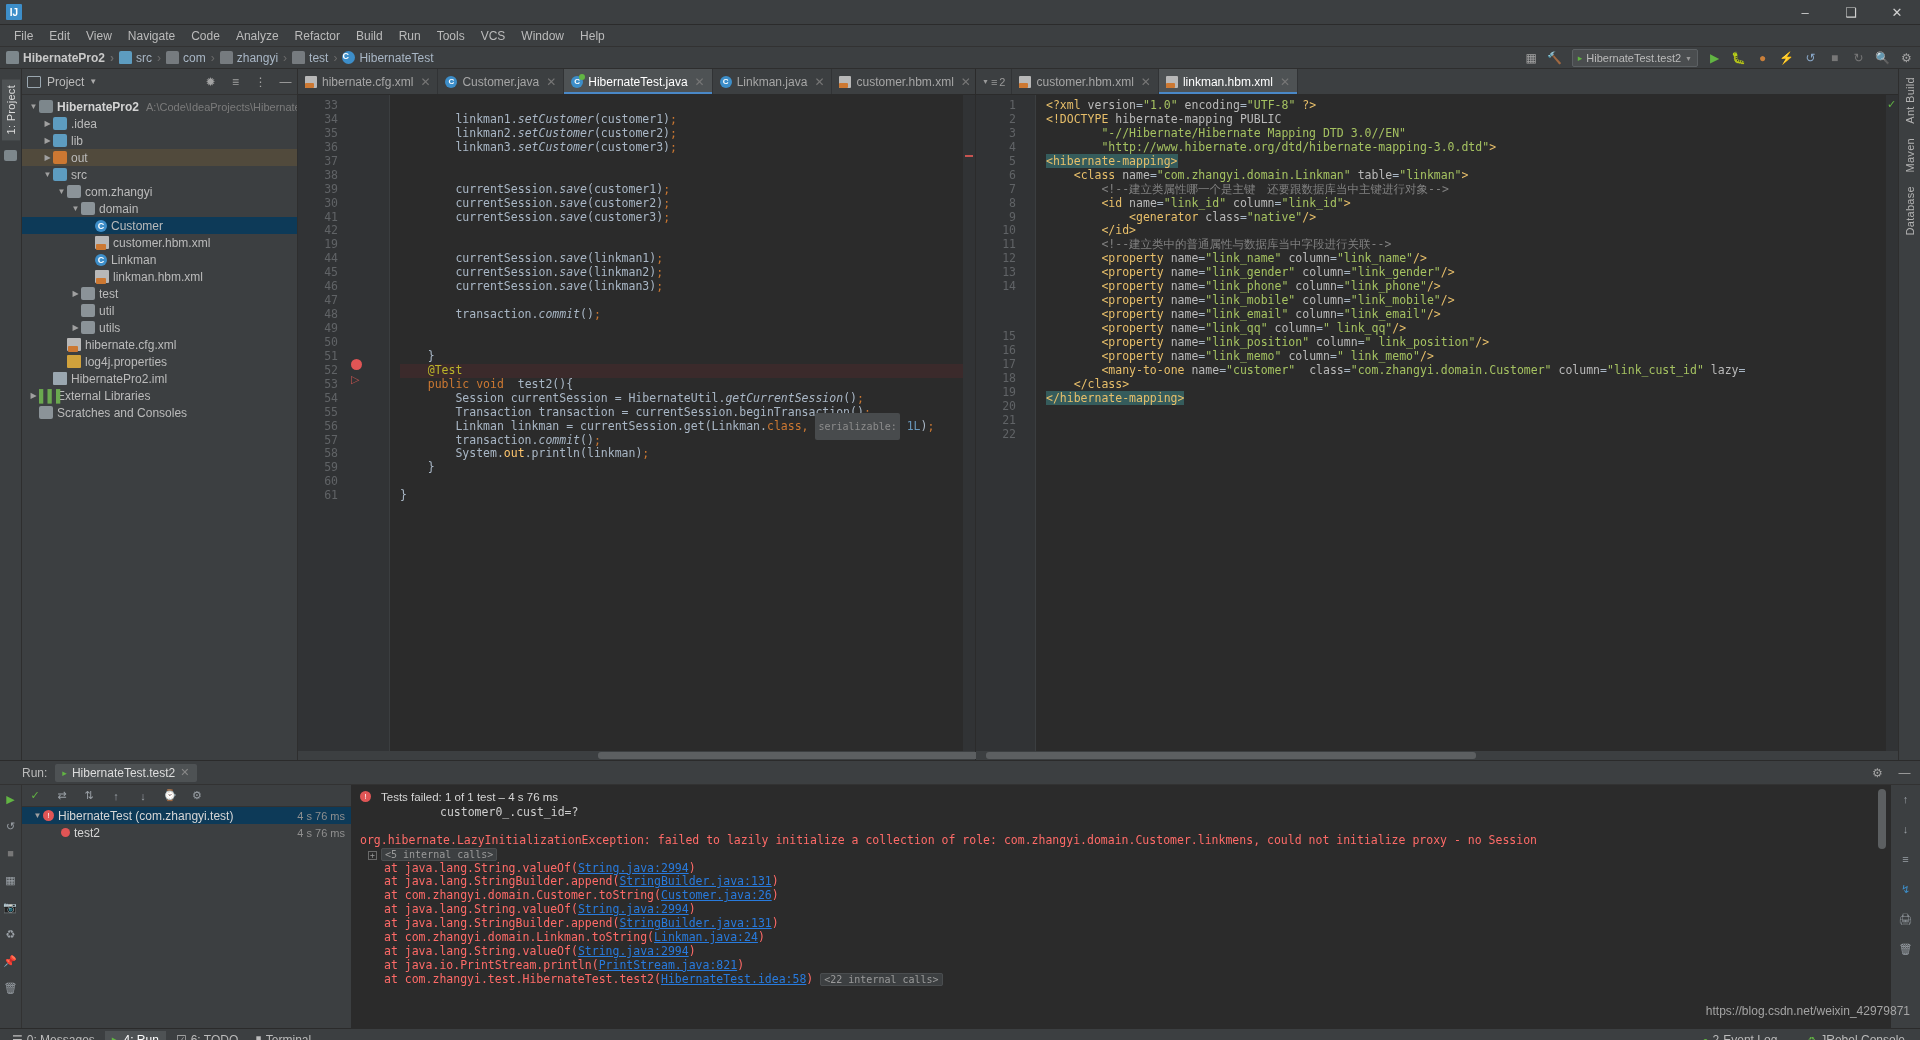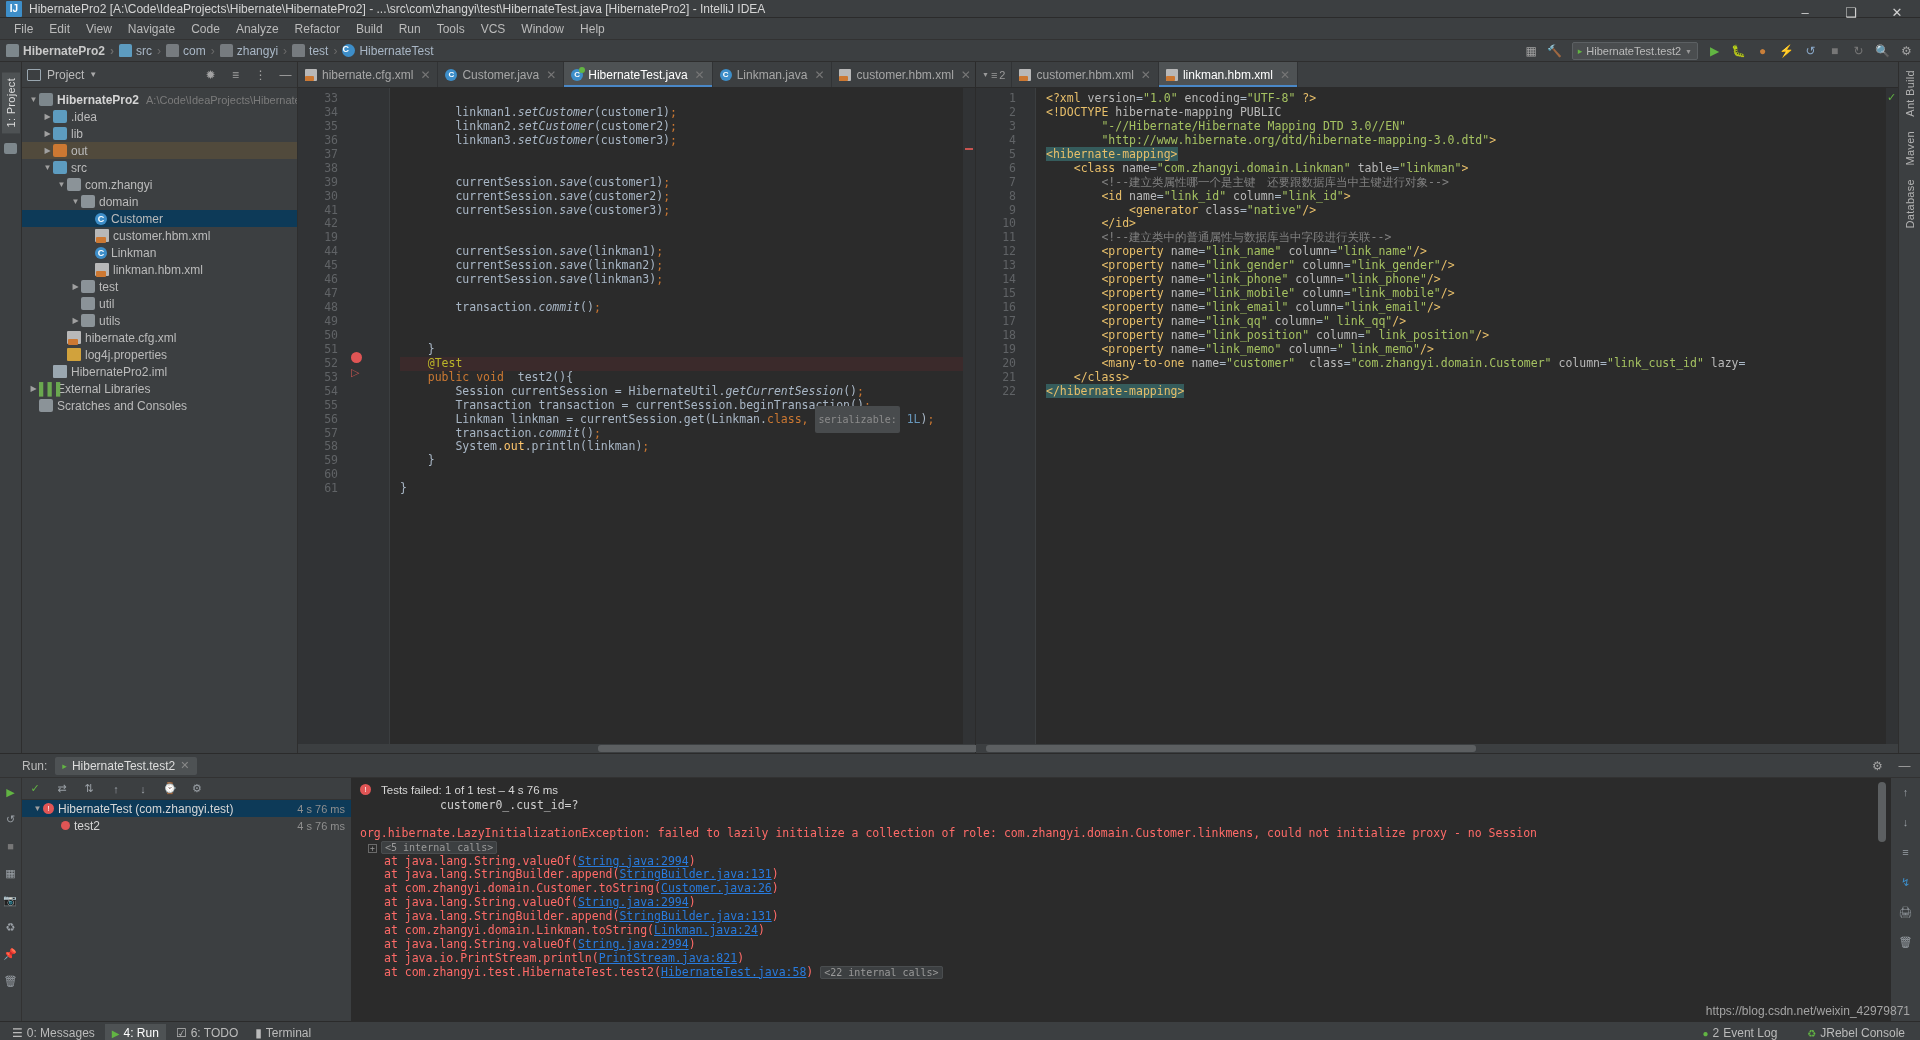--- a/index.html
+++ b/index.html
@@ -8,21 +8,21 @@
     background:#3c3f41;
     font-family:"Liberation Sans", sans-serif;
     font-size:12px;
     color:#bbbbbb;
     -webkit-font-smoothing:antialiased;
   }
   .mono{ font-family:"DejaVu Sans Mono","Liberation Mono", monospace; }
 
   
   #titlebar{
-    height:18px; background:#3c3f41; display:flex; align-items:center;
+    height:25px; background:#3c3f41; display:flex; align-items:center;
     border-bottom:1px solid #2b2b2b; position:relative;
   }
   #titlebar .logo{
     width:16px;height:16px;margin:0 7px 0 6px;background:#3d8ec9;
     border-radius:1px;display:flex;align-items:center;justify-content:center;
     color:#fff;font-size:10px;font-weight:bold;
   }
   #titlebar .ttl{ font-size:12px; color:#d5d5d5; white-space:nowrap;}
   #winbtns{ position:absolute; right:0; top:0; height:25px; display:flex;}
   #winbtns div{ width:46px;height:25px;display:flex;align-items:center;justify-content:center;
@@ -205,21 +205,20 @@
   #toolwinbar .right{ position:absolute; right:8px; display:flex; align-items:center; gap:16px;}
 
   #watermark{ position:absolute; right:10px; bottom:22px; color:#b9b9b9; font-size:12px;
     opacity:.85;}
 </style>
 </head>
 <body>
 
 <div id="titlebar">
   <div class="logo">IJ</div>
-  <div class="ttl">HibernatePro2 [A:\Code\IdeaProjects\Hibernate\HibernatePro2] - ...\src\com\zhangyi\test\HibernateTest.java [HibernatePro2] - IntelliJ IDEA</div>
   <div id="winbtns">
     <div>–</div>
     <div>❑</div>
     <div class="cl">✕</div>
   </div>
 </div>
 
 <div id="menubar">
   <span>File</span>
   <span>Edit</span>
@@ -528,21 +527,21 @@
             <div style="height: 13.95px;">5</div>
             <div style="height: 13.95px;">6</div>
             <div style="height: 13.95px;">7</div>
             <div style="height: 13.95px;">8</div>
             <div style="height: 13.95px;">9</div>
             <div style="height: 13.95px;">10</div>
             <div style="height: 13.95px;">11</div>
             <div style="height: 13.95px;">12</div>
             <div style="height: 13.95px;">13</div>
             <div style="height: 13.95px;">14</div>
-            <div style="height: 13.95px;">15</div>
+            <div style="height: 13.95px; margin-top: 36px;">15</div>
             <div style="height: 13.95px;">16</div>
             <div style="height: 13.95px;">17</div>
             <div style="height: 13.95px;">18</div>
             <div style="height: 13.95px;">19</div>
             <div style="height: 13.95px;">20</div>
             <div style="height: 13.95px;">21</div>
             <div style="height: 13.95px;">22</div>
           </div>
         <div class="foldcol"></div>
         <div class="codearea mono" id="code-right"><div class="codeline"><span class="tg">&lt;?xml</span> <span class="at">version</span>=<span class="av">"1.0"</span> <span class="at">encoding</span>=<span class="av">"UTF-8"</span> <span class="tg">?&gt;</span></div><div class="codeline"><span class="tg">&lt;!DOCTYPE</span> <span class="at">hibernate-mapping</span> <span class="at">PUBLIC</span></div><div class="codeline">        <span class="av">"-//Hibernate/Hibernate Mapping DTD 3.0//EN"</span></div><div class="codeline">        <span class="av">"http://www.hibernate.org/dtd/hibernate-mapping-3.0.dtd"</span><span class="tg">&gt;</span></div><div class="codeline"><span class="hlbox"><span class="tg">&lt;hibernate-mapping&gt;</span></span></div><div class="codeline">    <span class="tg">&lt;class</span> <span class="at">name</span>=<span class="av">"com.zhangyi.domain.Linkman"</span> <span class="at">table</span>=<span class="av">"linkman"</span><span class="tg">&gt;</span></div><div class="codeline">        <span class="c">&lt;!--建立类属性哪一个是主键　还要跟数据库当中主键进行对象--&gt;</span></div><div class="codeline">        <span class="tg">&lt;id</span> <span class="at">name</span>=<span class="av">"link_id"</span> <span class="at">column</span>=<span class="av">"link_id"</span><span class="tg">&gt;</span></div><div class="codeline">            <span class="tg">&lt;generator</span> <span class="at">class</span>=<span class="av">"native"</span><span class="tg">/&gt;</span></div><div class="codeline">        <span class="tg">&lt;/id&gt;</span></div><div class="codeline">        <span class="c">&lt;!--建立类中的普通属性与数据库当中字段进行关联--&gt;</span></div><div class="codeline">        <span class="tg">&lt;property</span> <span class="at">name</span>=<span class="av">"link_name"</span> <span class="at">column</span>=<span class="av">"link_name"</span><span class="tg">/&gt;</span></div><div class="codeline">        <span class="tg">&lt;property</span> <span class="at">name</span>=<span class="av">"link_gender"</span> <span class="at">column</span>=<span class="av">"link_gender"</span><span class="tg">/&gt;</span></div><div class="codeline">        <span class="tg">&lt;property</span> <span class="at">name</span>=<span class="av">"link_phone"</span> <span class="at">column</span>=<span class="av">"link_phone"</span><span class="tg">/&gt;</span></div><div class="codeline">        <span class="tg">&lt;property</span> <span class="at">name</span>=<span class="av">"link_mobile"</span> <span class="at">column</span>=<span class="av">"link_mobile"</span><span class="tg">/&gt;</span></div><div class="codeline">        <span class="tg">&lt;property</span> <span class="at">name</span>=<span class="av">"link_email"</span> <span class="at">column</span>=<span class="av">"link_email"</span><span class="tg">/&gt;</span></div><div class="codeline">        <span class="tg">&lt;property</span> <span class="at">name</span>=<span class="av">"link_qq"</span> <span class="at">column</span>=<span class="av">" link_qq"</span><span class="tg">/&gt;</span></div><div class="codeline">        <span class="tg">&lt;property</span> <span class="at">name</span>=<span class="av">"link_position"</span> <span class="at">column</span>=<span class="av">" link_position"</span><span class="tg">/&gt;</span></div><div class="codeline">        <span class="tg">&lt;property</span> <span class="at">name</span>=<span class="av">"link_memo"</span> <span class="at">column</span>=<span class="av">" link_memo"</span><span class="tg">/&gt;</span></div><div class="codeline">        <span class="tg">&lt;many-to-one</span> <span class="at">name</span>=<span class="av">"customer"</span>  <span class="at">class</span>=<span class="av">"com.zhangyi.domain.Customer"</span> <span class="at">column</span>=<span class="av">"link_cust_id"</span> <span class="at">lazy</span>=</div><div class="codeline">    <span class="tg">&lt;/class&gt;</span></div><div class="codeline"><span class="hlbox"><span class="tg">&lt;/hibernate-mapping&gt;</span></span></div></div>
@@ -623,21 +622,21 @@
           <div class="cline mono cerr" style="padding-left: 8px;">org.hibernate.LazyInitializationException: failed to lazily initialize a collection of role: com.zhangyi.domain.Customer.linkmens, could not initialize proxy - no Session</div>
           <div class="cline mono cgray" style="padding-left: 16px;"><span class="plusbox">+</span><span class="cfold">&lt;5 internal calls&gt;</span></div>
           <div class="cline mono cerr" style="padding-left: 32px;">at java.lang.String.valueOf(<span class="clink">String.java:2994</span>)</div>
           <div class="cline mono cerr" style="padding-left: 32px;">at java.lang.StringBuilder.append(<span class="clink">StringBuilder.java:131</span>)</div>
           <div class="cline mono cerr" style="padding-left: 32px;">at com.zhangyi.domain.Customer.toString(<span class="clink">Customer.java:26</span>)</div>
           <div class="cline mono cerr" style="padding-left: 32px;">at java.lang.String.valueOf(<span class="clink">String.java:2994</span>)</div>
           <div class="cline mono cerr" style="padding-left: 32px;">at java.lang.StringBuilder.append(<span class="clink">StringBuilder.java:131</span>)</div>
           <div class="cline mono cerr" style="padding-left: 32px;">at com.zhangyi.domain.Linkman.toString(<span class="clink">Linkman.java:24</span>)</div>
           <div class="cline mono cerr" style="padding-left: 32px;">at java.lang.String.valueOf(<span class="clink">String.java:2994</span>)</div>
           <div class="cline mono cerr" style="padding-left: 32px;">at java.io.PrintStream.println(<span class="clink">PrintStream.java:821</span>)</div>
-          <div class="cline mono cerr" style="padding-left: 32px;">at com.zhangyi.test.HibernateTest.test2(<span class="clink">HibernateTest.java:58</span>) <span class="cfold">&lt;22 internal calls&gt;</span></div>
+          <div class="cline mono cerr" style="padding-left: 32px;">at com.zhangyi.test.HibernateTest.test2(<span class="clink">HibernateTest.idea:58</span>) <span class="cfold">&lt;22 internal calls&gt;</span></div>
         </div>
       <div id="conscroll">
         <div class="th"></div>
       </div>
     </div>
 
     <div id="consoleright">
       <span class="rtico">↑</span>
       <span class="rtico">↓</span>
       <span class="rtico">≡</span>

